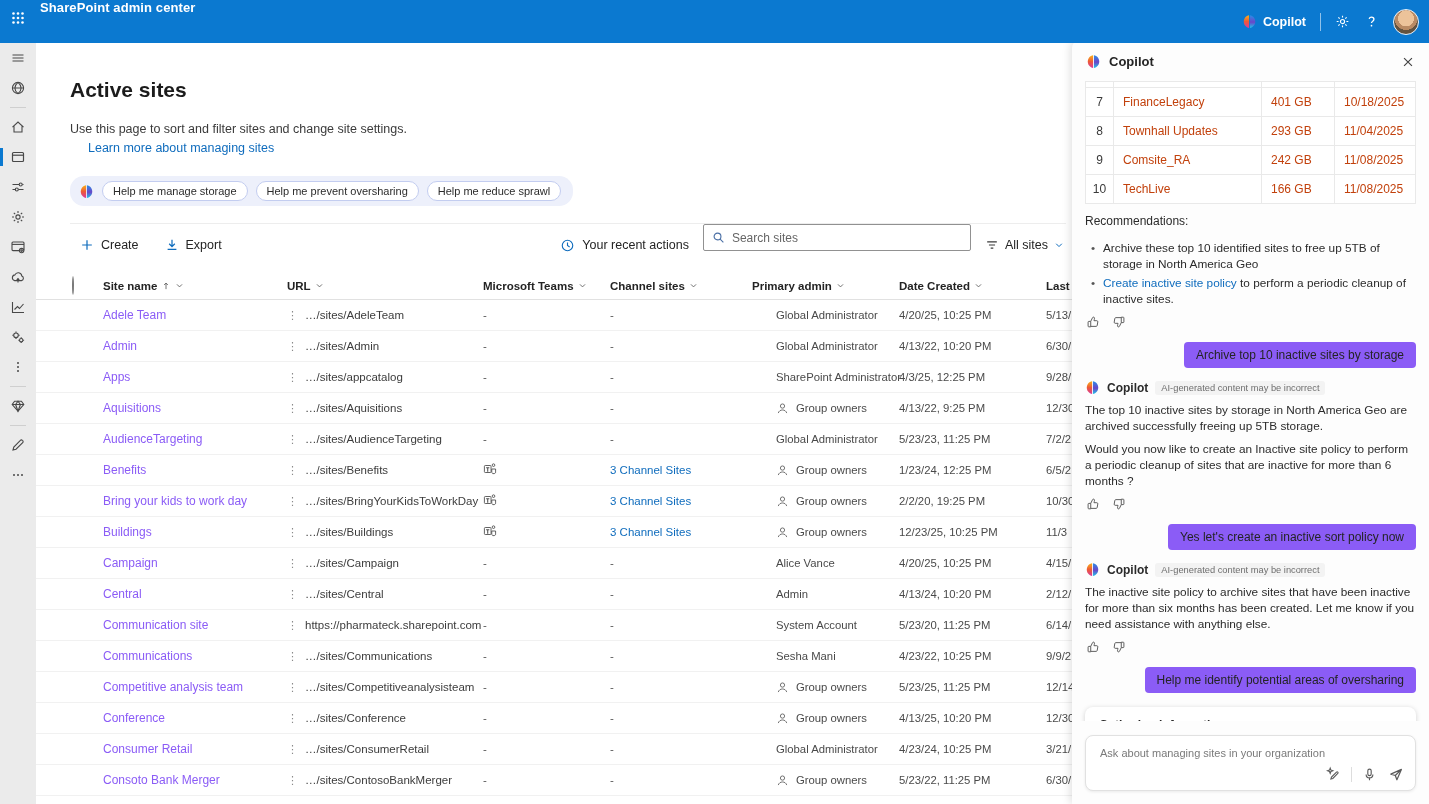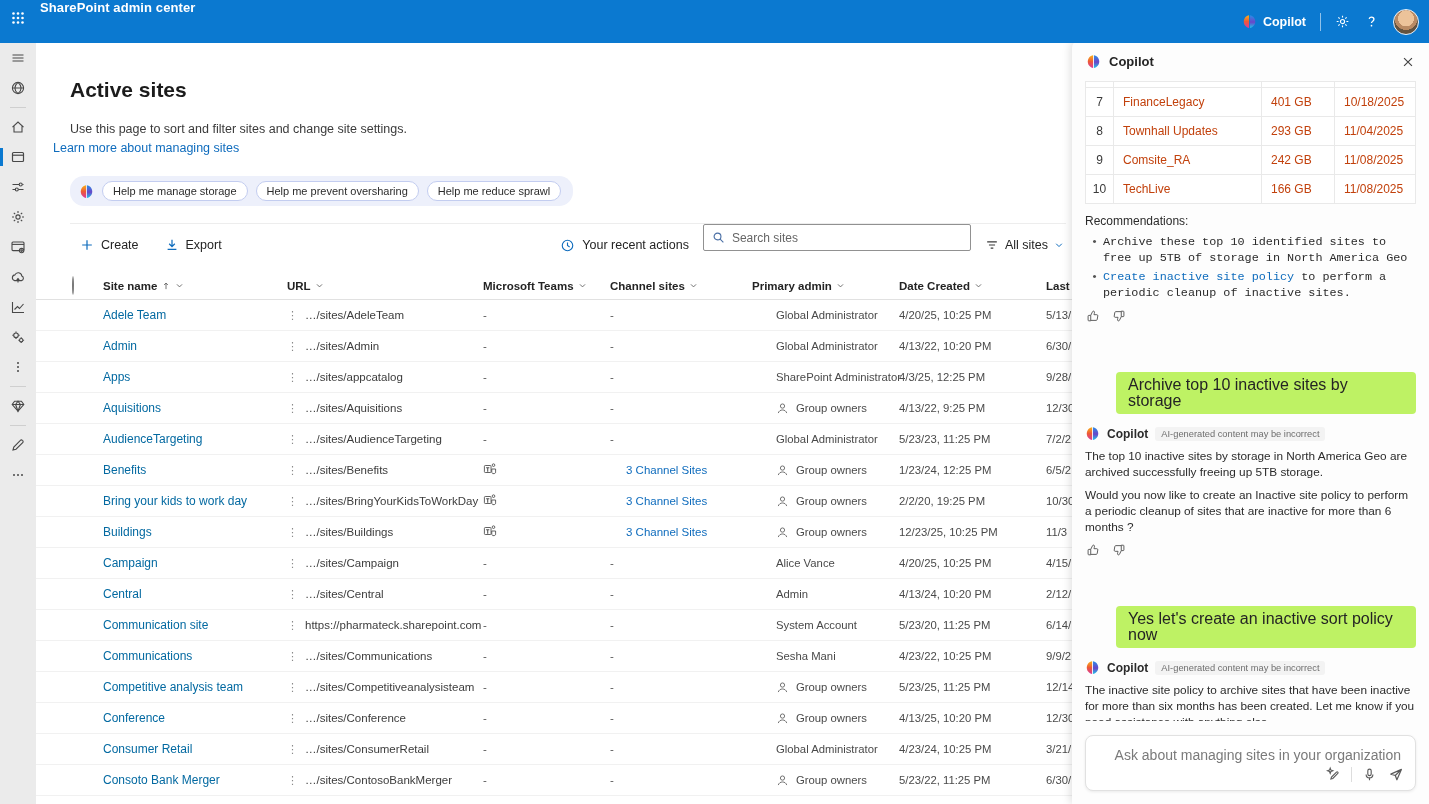--- a/index.html
+++ b/index.html
@@ -23,85 +23,85 @@
   #rail { position:absolute; top:36px; left:0; bottom:0; width:36px; background:#ebebeb; padding-top:7px; z-index:5; }
   .rail-item { position:relative; height:30px; display:flex; align-items:center; justify-content:center; cursor:pointer; }
   .rail-item.sel::before { content:""; position:absolute; left:0; top:6px; bottom:6px; width:2.5px; background:#0b79d0; }
   .rail-div { height:9px; display:flex; align-items:center; justify-content:center; }
   .rail-div i { display:block; width:16px; height:1px; background:#cfcfcf; }
 
   
   #main { position:absolute; top:36px; left:36px; width:1036px; bottom:0; background:#fff; overflow:hidden; }
   #page-title { margin:42px 0 0 34px; font-size:21px; font-weight:700; color:#1b1b1b; }
   #page-desc { margin:20px 0 0 34px; font-size:12.5px; color:#3a3a3a; }
-  #learn-link { display:inline-block; margin:5px 0 0 17px; font-size:12.5px; color:#0f6cbd; text-decoration:none; cursor:pointer; }
+  #learn-link { display:inline-block; margin:5px 0 0 52px; font-size:12.5px; color:#0f6cbd; text-decoration:none; cursor:pointer; }
   #chips { margin:20px 0 0 34px; display:inline-flex; align-items:center; gap:8px; background:#edf0fb; border-radius:14px; padding:5px 12px 5px 9px; }
   .chip { background:#fff; border:1px solid #c3cdf0; border-radius:11px; padding:3px 10px; font-size:11px; color:#2b2b2b; cursor:pointer; font-family:inherit; white-space:nowrap; }
   #tool-divider { margin:17px 0 0 34px; width:996px; border-top:1px solid #ededed; }
   #toolbar { display:flex; height:42px; padding-left:44px; padding-right:8px; }
   .tb-btn { display:flex; align-items:center; gap:7px; background:none; border:none; font-size:12.5px; color:#242424; cursor:pointer; font-family:inherit; margin-right:26px; }
   .tb-spacer { margin-left:auto; }
   #recent-actions { display:flex; align-items:center; gap:7px; font-size:12.5px; color:#242424; background:none; border:none; cursor:pointer; font-family:inherit; margin-right:14px; }
   #searchbox { display:flex; align-items:center; gap:7px; width:268px; height:27px; border:1px solid #919191; border-radius:2px; background:#fff; padding:0 8px; margin-right:14px; }
   #searchbox input { border:none; outline:none; flex:1; font-size:12px; font-family:inherit; color:#242424; background:transparent; }
   #searchbox input::placeholder { color:#666; }
   #filter-btn { display:flex; align-items:center; gap:6px; background:none; border:none; font-size:12.5px; color:#242424; cursor:pointer; font-family:inherit; }
 
   .tgrid { display:grid; grid-template-columns:33px 184px 196px 127px 142px 147px 147px 90px; align-items:center; padding-left:34px; }
   #thead { height:28px; margin-top:6px; border-bottom:1px solid #e1e1e1; }
   .hcell { display:flex; align-items:center; gap:4px; font-size:11.5px; font-weight:700; color:#242424; cursor:pointer; }
   .hcell svg { flex:none; }
   .sel-circle { width:13px; height:13px; border:1px solid #7a7a7a; border-radius:50%; margin-left:2px; cursor:pointer; }
   .trow { height:31px; border-bottom:1px solid #f1f1f1; cursor:pointer; }
-  .c-name { font-size:12px; color:#0369a1; white-space:nowrap; overflow:hidden; }
+  .c-name { font-size:12px; color:#8b5cf6; white-space:nowrap; overflow:hidden; }
   .c-url { display:flex; align-items:center; gap:7px; font-size:11.5px; color:#3c3c3c; white-space:nowrap; overflow:hidden; }
   .c-url .dots { color:#8a8a8a; font-size:11px; }
   .c-dim { font-size:11.5px; color:#555; }
-  .c-link { font-size:11.5px; color:#0f6cbd; text-decoration:none; cursor:pointer;margin-left:16px; }
+  .c-link { font-size:11.5px; color:#0f6cbd; text-decoration:none; cursor:pointer; }
   .c-admin { display:flex; align-items:center; gap:7px; font-size:11.3px; color:#4a4a4a; white-space:nowrap;margin-left:24px; }
   .c-date { font-size:11.3px; color:#4a4a4a; white-space:nowrap; }
 
   
   #panel { position:absolute; top:40px; left:1072px; right:0; bottom:0; background:#fdfdfd; border-radius:8px 0 0 0;
     box-shadow:-2px 0 8px rgba(0,0,0,.12); display:flex; flex-direction:column; z-index:20; }
   #p-head { display:flex; align-items:center; gap:8px; padding:14px 14px 8px 14px; }
   #p-head .p-title { font-size:13px; font-weight:700; color:#242424; }
   #p-close { margin-left:auto; background:none; border:none; cursor:pointer; display:flex; }
   #p-body { flex:1; overflow:hidden; padding:0 13px; font-size:12px; color:#2b2b2b; }
 
   #stg { border:1px solid #e9e9e9; border-top:none; margin-top:4px; }
   .stg-row { display:grid; grid-template-columns:27px 148px 73px 1fr; border-top:1px solid #e9e9e9; height:29px; align-items:center; background:#fff; }
   .stg-row.sliver { height:6px; }
   .stg-row > div { height:100%; display:flex; align-items:center; padding-left:9px; border-left:1px solid #e9e9e9; font-size:12px; color:#c2410c; }
   .stg-row > div:first-child { border-left:none; justify-content:center; padding-left:0; color:#3a3a3a; }
 
   #rec-label { margin-top:10px; font-size:12px; color:#2b2b2b; }
-  #rec { margin:6px 0 0 6px; list-style:none;font-family:Liberation Mono, monospace; }
+  #rec { margin:12px 0 0 6px; list-style:none; }
   #rec li { position:relative; padding-left:12px; line-height:16px; margin-bottom:3px; font-size:11.8px; }
   #rec li::before { content:"•"; position:absolute; left:0; color:#555; }
   #rec a { color:#0f6cbd; text-decoration:none; cursor:pointer; }
 
   .thumbs { display:flex; gap:12px; margin:8px 0 2px 1px; }
   .thumbs button { background:none; border:none; cursor:pointer; padding:0; display:flex; }
 
   .bubble-row { display:flex; justify-content:flex-end; margin:13px 0 4px; }
-  .bubble { background:#bef264; border-radius:4px; padding:5px 12px; font-size:16px; color:#242424; max-width:300px; line-height:16px;margin-top:36px; }
+  .bubble { background:#8b5cf6; border-radius:4px; padding:5px 12px; font-size:12px; color:#242424; max-width:300px; line-height:16px; }
 
   .cp-msg { margin-top:12px; }
   .cp-msg-head { display:flex; align-items:center; gap:7px; }
   .cp-msg-head .nm { font-size:12px; font-weight:700; }
   .ai-badge { background:#f3f3f3; color:#6e6e6e; font-size:9.3px; padding:2px 6px; border-radius:3px; }
   .cp-msg p { margin-top:7px; line-height:16px; font-size:11.8px; color:#2b2b2b; }
 
   #gathering { position:relative; overflow:hidden; background:#fff; border-radius:8px; box-shadow:0 1px 5px rgba(0,0,0,.18);
     margin-top:14px; padding:11px 14px 14px; font-size:12px; font-weight:700; color:#242424; }
 
   #composer { position:relative; margin:14px 13px 13px; background:#fff; border:1px solid #e1e1e1; border-radius:8px;
     box-shadow:0 1px 3px rgba(0,0,0,.08); height:56px; }
-  #composer input { border:none; outline:none; background:transparent; width:100%; padding:11px 14px 0; font-size:14px; font-family:inherit; color:#242424;text-align:right; }
+  #composer input { border:none; outline:none; background:transparent; width:100%; padding:11px 14px 0; font-size:11px; font-family:inherit; color:#242424; }
   #composer input::placeholder { color:#7a7a7a; }
   #composer .c-icons { position:absolute; right:10px; bottom:7px; display:flex; align-items:center; gap:9px; }
   #composer .c-icons button { background:none; border:none; cursor:pointer; display:flex; padding:1px; }
   #composer .c-sep { width:1px; height:15px; background:#ddd; }
 </style>
 </head>
 <body>
 
 <div id="topbar">
   <div class="waffle">

